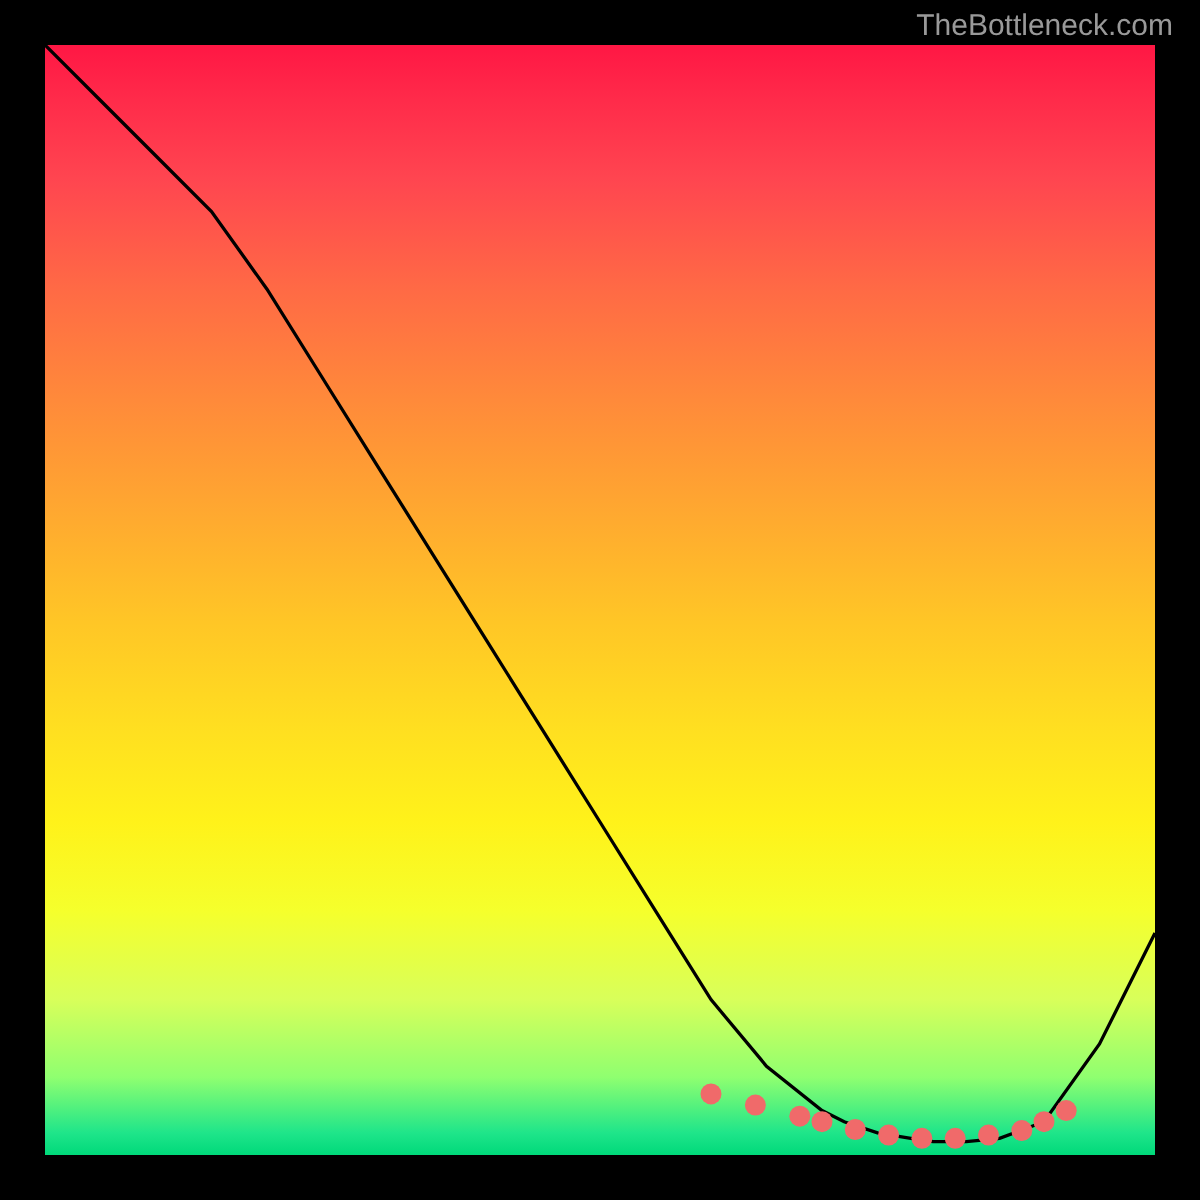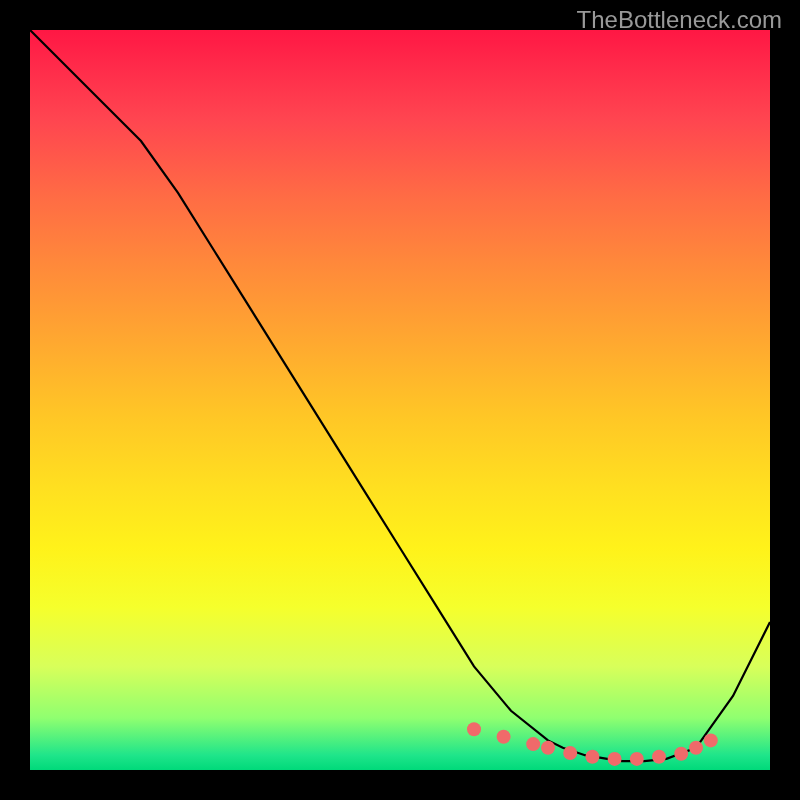--- a/index.html
+++ b/index.html
@@ -9,21 +9,21 @@
     background: #000;
     font-family: Arial, sans-serif;
     position: relative;
     overflow: hidden;
   }
   .watermark {
     position: absolute;
     top: 6px;
     right: 18px;
     color: #999;
-    font-size: 24px;
+    font-size: 20px;
     z-index: 10;
   }
   .plot-area {
     position: absolute;
     left: 30px;
     top: 30px;
     width: 740px;
     height: 740px;
     background: linear-gradient(to bottom,
       #ff1744 0%,

